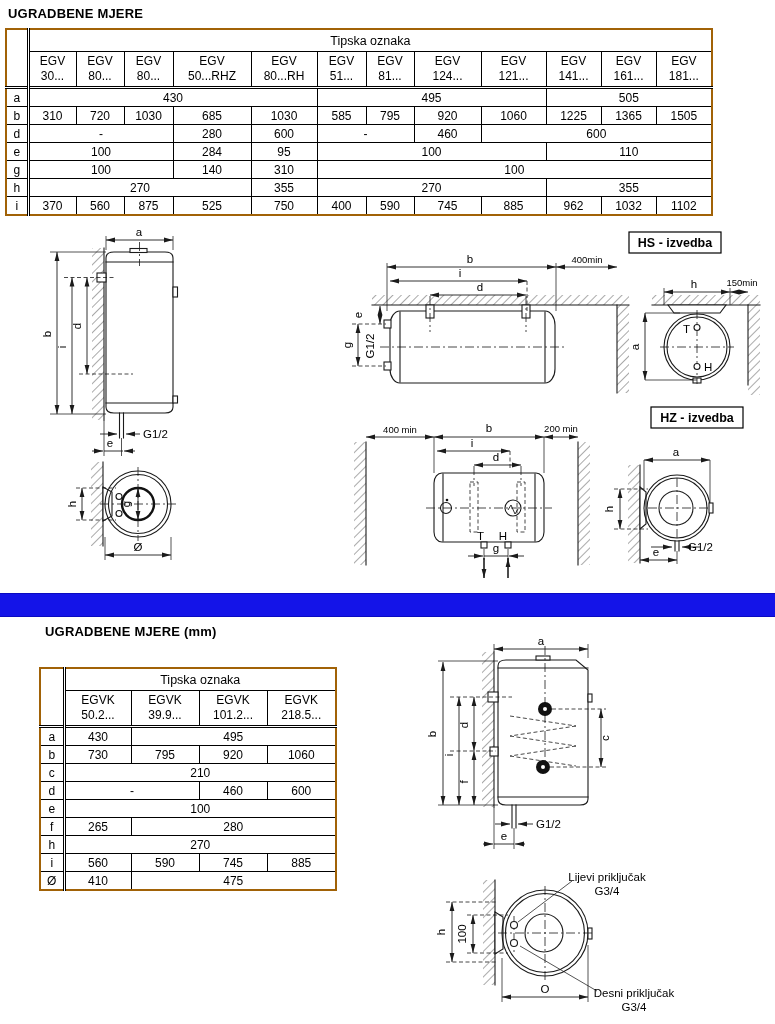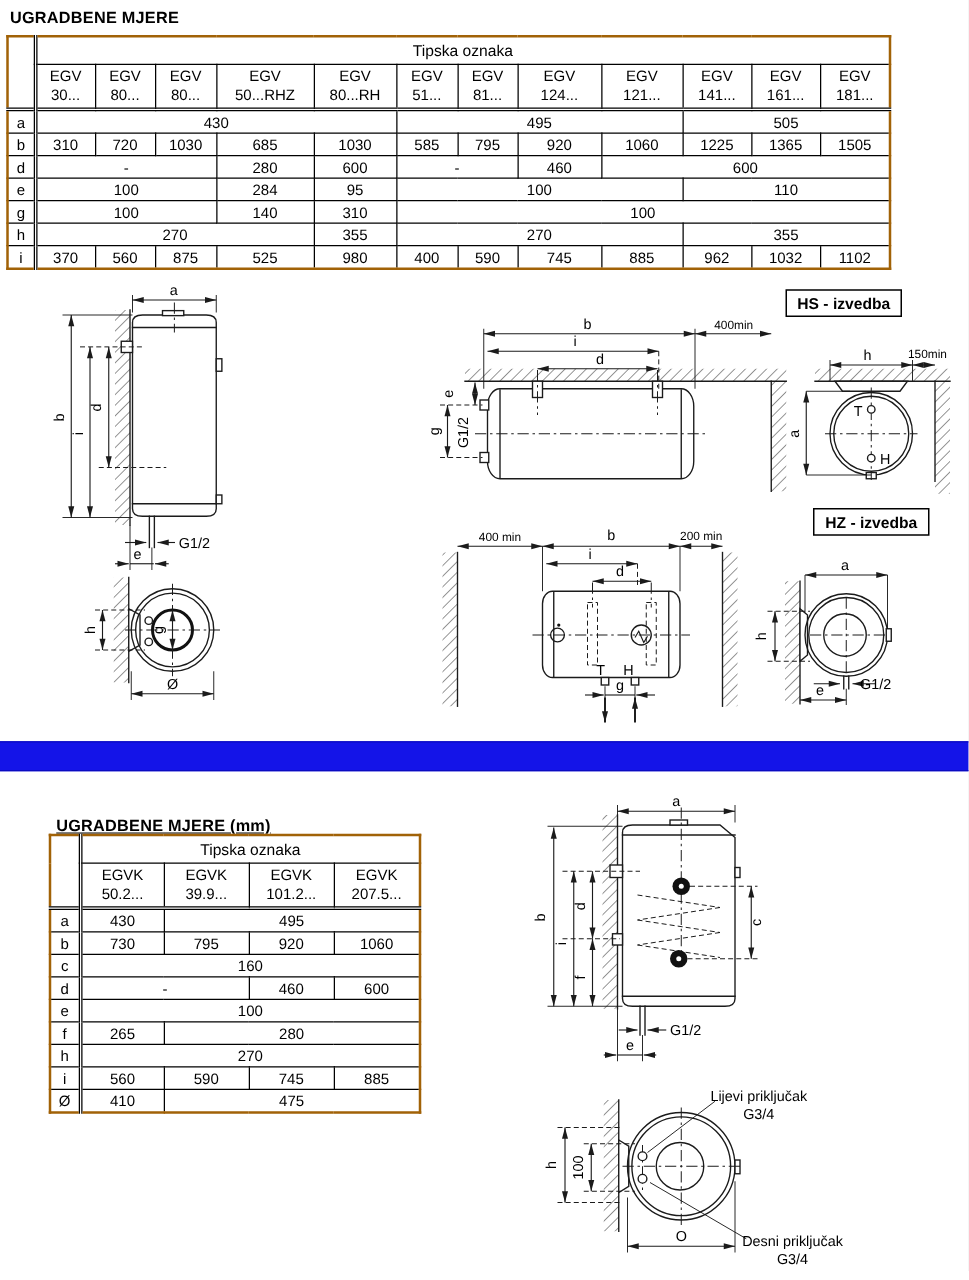--- a/index.html
+++ b/index.html
@@ -160,21 +160,21 @@
         <td>355</td>
         <td colspan="4">270</td>
         <td colspan="3">355</td>
       </tr>
       <tr>
         <td class="rl">i</td>
         <td>370</td>
         <td>560</td>
         <td>875</td>
         <td>525</td>
-        <td>980</td>
+        <td>750</td>
         <td>400</td>
         <td>590</td>
         <td>745</td>
         <td>885</td>
         <td>962</td>
         <td>1032</td>
         <td>1102</td>
       </tr>
     </tbody>
   </table>
@@ -390,21 +390,21 @@
       <line class="dim" x1="700" y1="547" x2="682" y2="547" marker-end="url(#ar1)"></line>
       <text class="lbl" x="688" y="551">G1/2</text>
       <line class="ext" x1="677" y1="551" x2="677" y2="564"></line>
       <line class="dim" x1="640" y1="560" x2="677" y2="560" marker-start="url(#ar1)" marker-end="url(#ar1)"></line>
       <text class="lbl" x="656" y="556" text-anchor="middle">e</text>
     </g>
   </svg>
 
   <div class="divider" style="background:#1414e8;border-top:1px solid #0a0ac0;border-bottom:1px solid #0a0ac0;"></div>
 
-  <div class="h1" style="left:45px;top:653px;text-decoration:underline;">UGRADBENE MJERE (mm)</div>
+  <div class="h1" style="left:45px;top:624px;">UGRADBENE MJERE (mm)</div>
 
   <table class="t2">
     <colgroup>
         <col style="width:24px">
         <col style="width:67px">
         <col style="width:68px">
         <col style="width:68px">
         <col style="width:69px">
       </colgroup>
     <thead>
@@ -420,40 +420,40 @@
         <th class="mod">
             <div>EGVK</div>
             <div>39.9...</div>
           </th>
         <th class="mod">
             <div>EGVK</div>
             <div>101.2...</div>
           </th>
         <th class="mod">
             <div>EGVK</div>
-            <div>207.5...</div>
+            <div>218.5...</div>
           </th>
       </tr>
     </thead>
     <tbody>
       <tr>
         <td class="rl">a</td>
         <td>430</td>
         <td colspan="3">495</td>
       </tr>
       <tr>
         <td class="rl">b</td>
         <td>730</td>
         <td>795</td>
         <td>920</td>
         <td>1060</td>
       </tr>
       <tr>
         <td class="rl">c</td>
-        <td colspan="4">160</td>
+        <td colspan="4">210</td>
       </tr>
       <tr>
         <td class="rl">d</td>
         <td colspan="2">-</td>
         <td>460</td>
         <td>600</td>
       </tr>
       <tr>
         <td class="rl">e</td>
         <td colspan="4">100</td>

